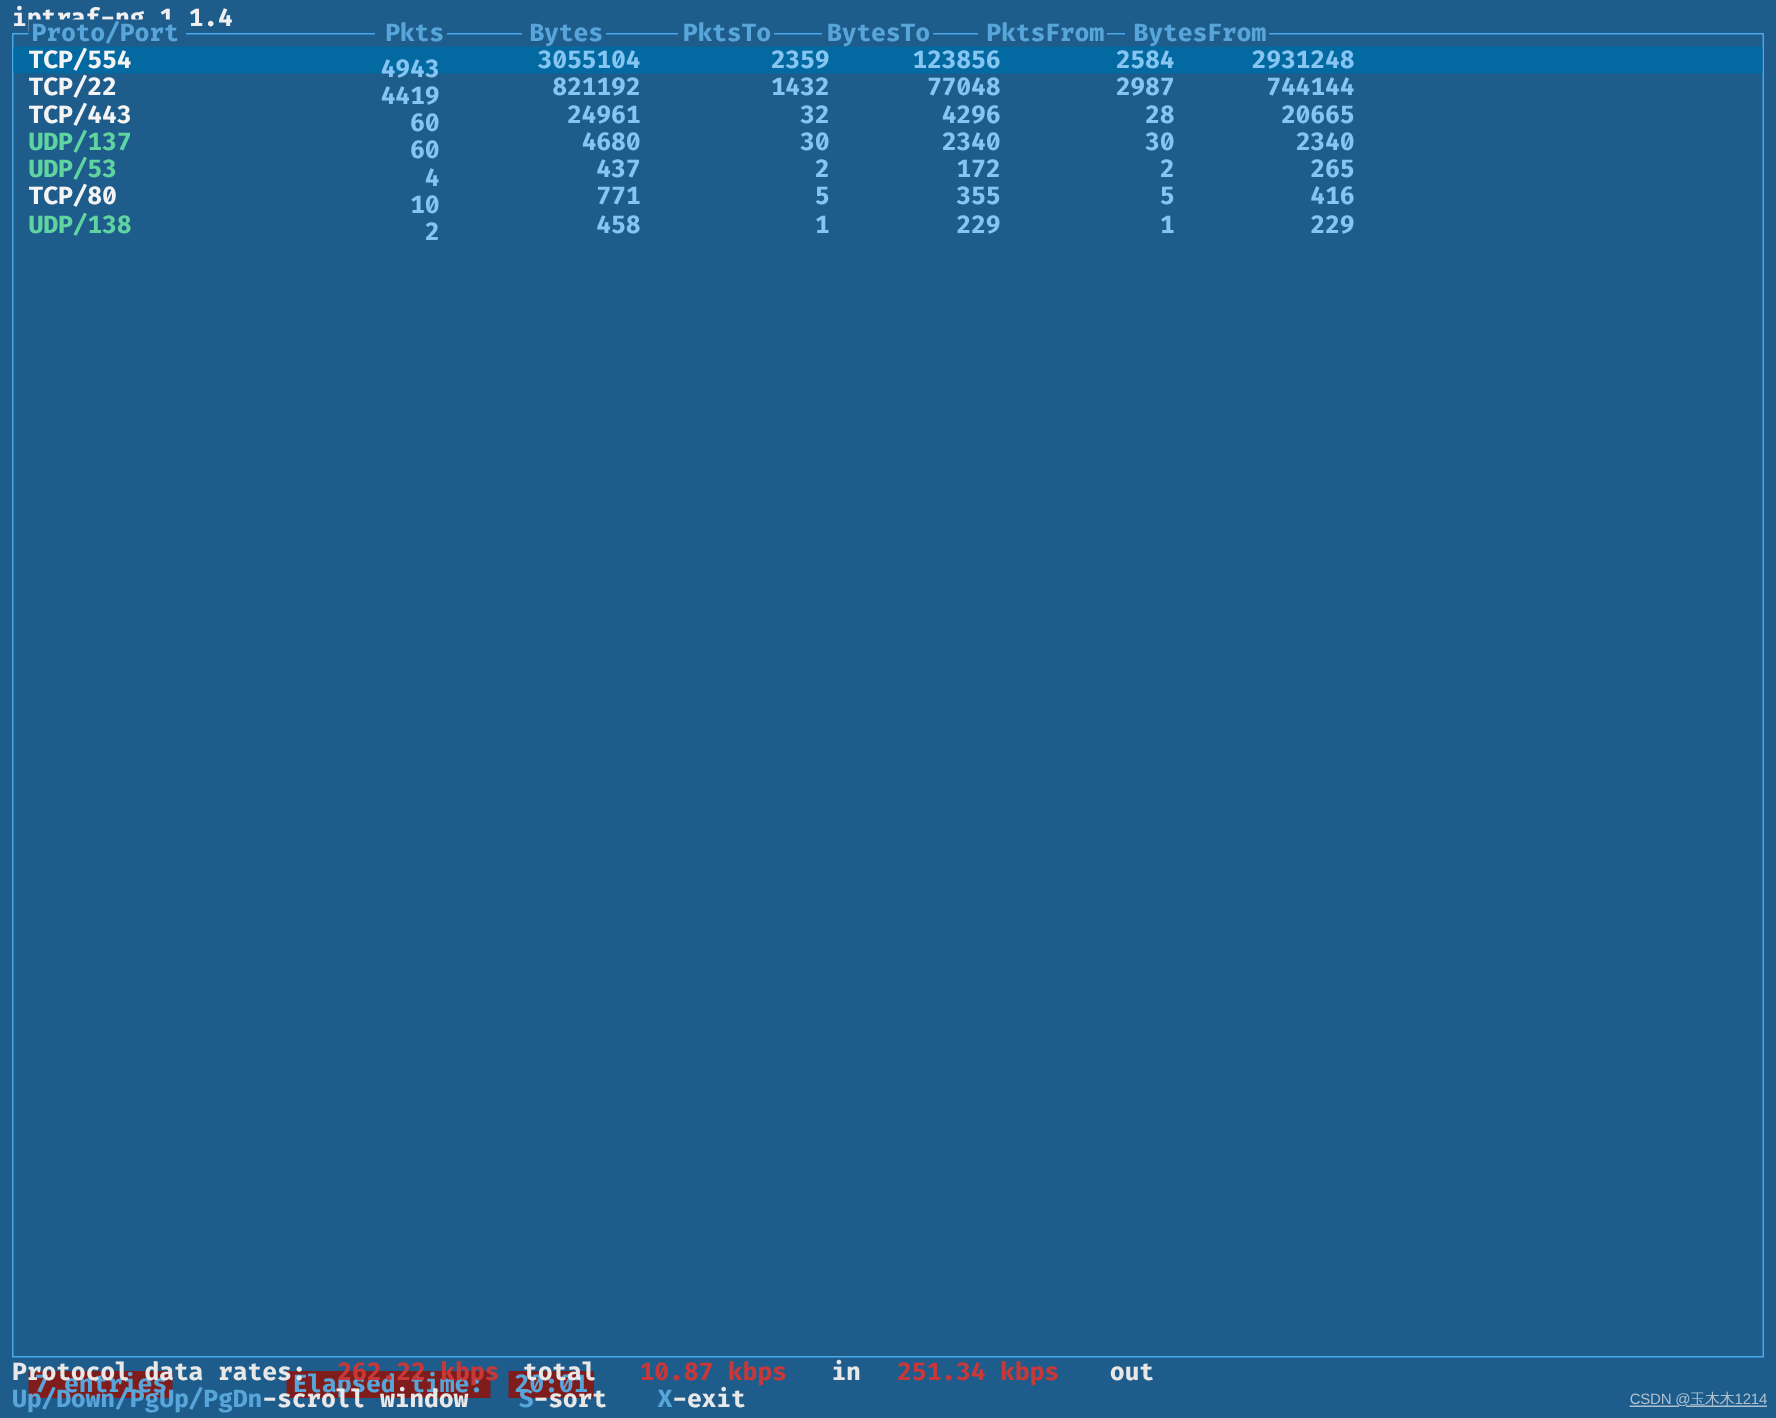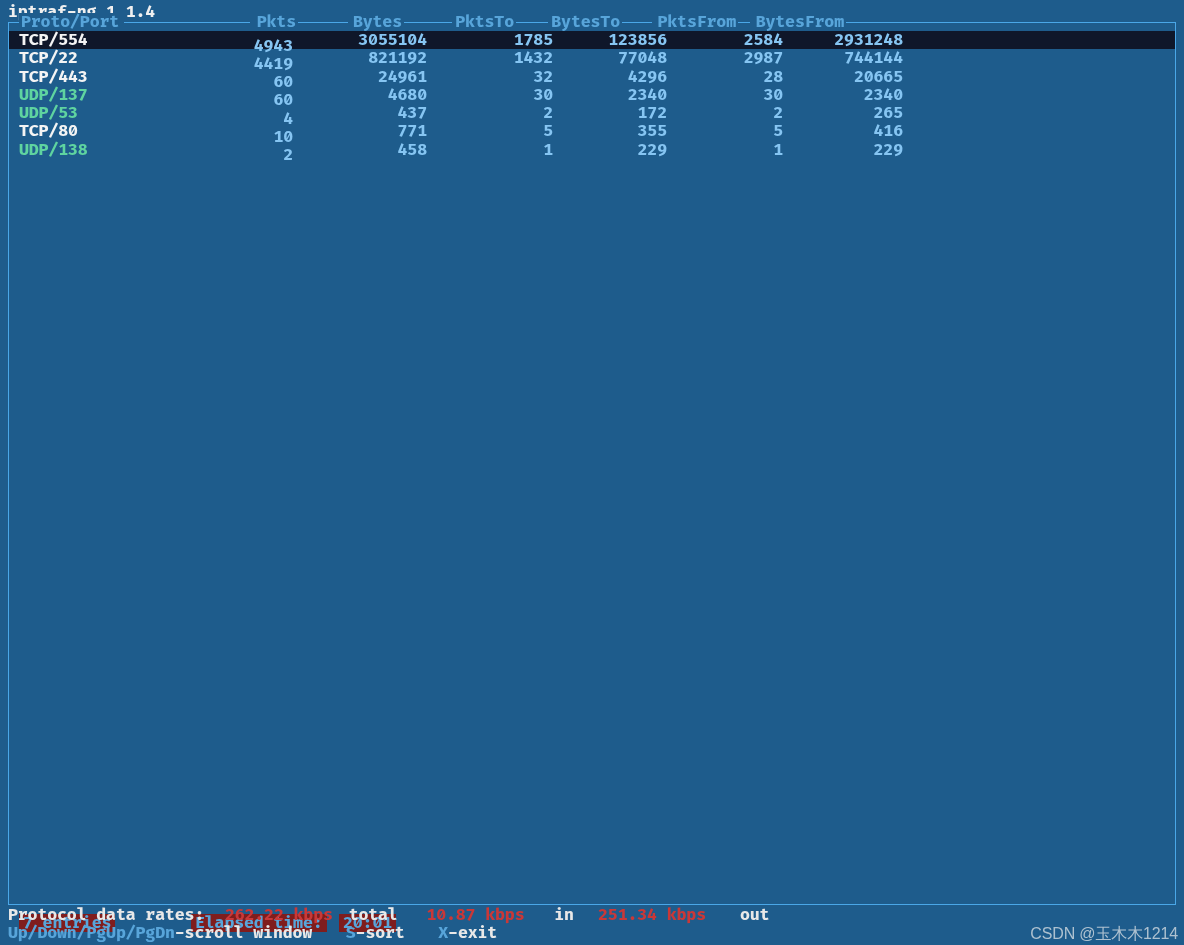--- a/index.html
+++ b/index.html
@@ -42,21 +42,21 @@
   .lbl-proto   { margin-left: 10px;  width: 105px; }
   .lbl-pkts    { margin-left: 126px; width: 48px; }
   .lbl-bytes   { margin-left: 50px;  width: 56px; }
   .lbl-pktsto  { margin-left: 48px;  width: 64px; }
   .lbl-bytesto { margin-left: 32px;  width: 74px; }
   .lbl-pktsfrom{ margin-left: 30px;  width: 86px; }
   .lbl-bytesfrom{margin-left: 12px;  width: 96px; }
 
   .rows { position: absolute; top: 8px; left: 0; right: 0; }
   .row  { display: flex; height: 18.3px; align-items: center; }
-  .row.hl { background: #0f172a; }
+  .row.hl { background: #0369a1; }
   .cell { text-align: right; color: #86c5f2; }
   .cell.proto { text-align: left; padding-left: 10px; }
   .proto.tcp { color: #f4f4f4; }
   .proto.udp { color: #5fd4a0; }
   
   .c0 { width: 155px; }
   .c1 { width: 129px; margin-top: 11px; }
   .c2 { width: 134px; }
   .c3 { width: 126px; }
   .c4 { width: 114px; }
@@ -91,24 +91,25 @@
     left: 8px; right: 8px; bottom: 3px;
     height: 18.3px;
   }
   .helpline .key { color: #58a5da; }
   .helpline .txt { color: #e8e8e8; }
 
   .watermark {
     position: absolute;
     right: 6px; bottom: 2px;
     font-weight: normal;
-    font-size: 16px;
+    font-size: 10px;
     color: #c7d3dc;
     opacity: 0.85;
     font-family: sans-serif;
+    text-decoration: underline;
   }
 </style>
 </head>
 <body>
 
 <div class="topbar">iptraf-ng 1.1.4</div>
 
 <div class="panel">
   <div class="hdrwrap">
     <span class="lbl-proto">Proto/Port</span>
@@ -118,21 +119,21 @@
     <span class="lbl-bytesto">BytesTo</span>
     <span class="lbl-pktsfrom">PktsFrom</span>
     <span class="lbl-bytesfrom">BytesFrom</span>
   </div>
 
   <div class="rows" id="rows">
       <div class="row hl">
         <div class="cell c0 proto tcp">TCP/554</div>
         <div class="cell c1">4943</div>
         <div class="cell c2">3055104</div>
-        <div class="cell c3">1785</div>
+        <div class="cell c3">2359</div>
         <div class="cell c4">123856</div>
         <div class="cell c5">2584</div>
         <div class="cell c6">2931248</div>
       </div>
       <div class="row">
         <div class="cell c0 proto tcp">TCP/22</div>
         <div class="cell c1">4419</div>
         <div class="cell c2">821192</div>
         <div class="cell c3">1432</div>
         <div class="cell c4">77048</div>

